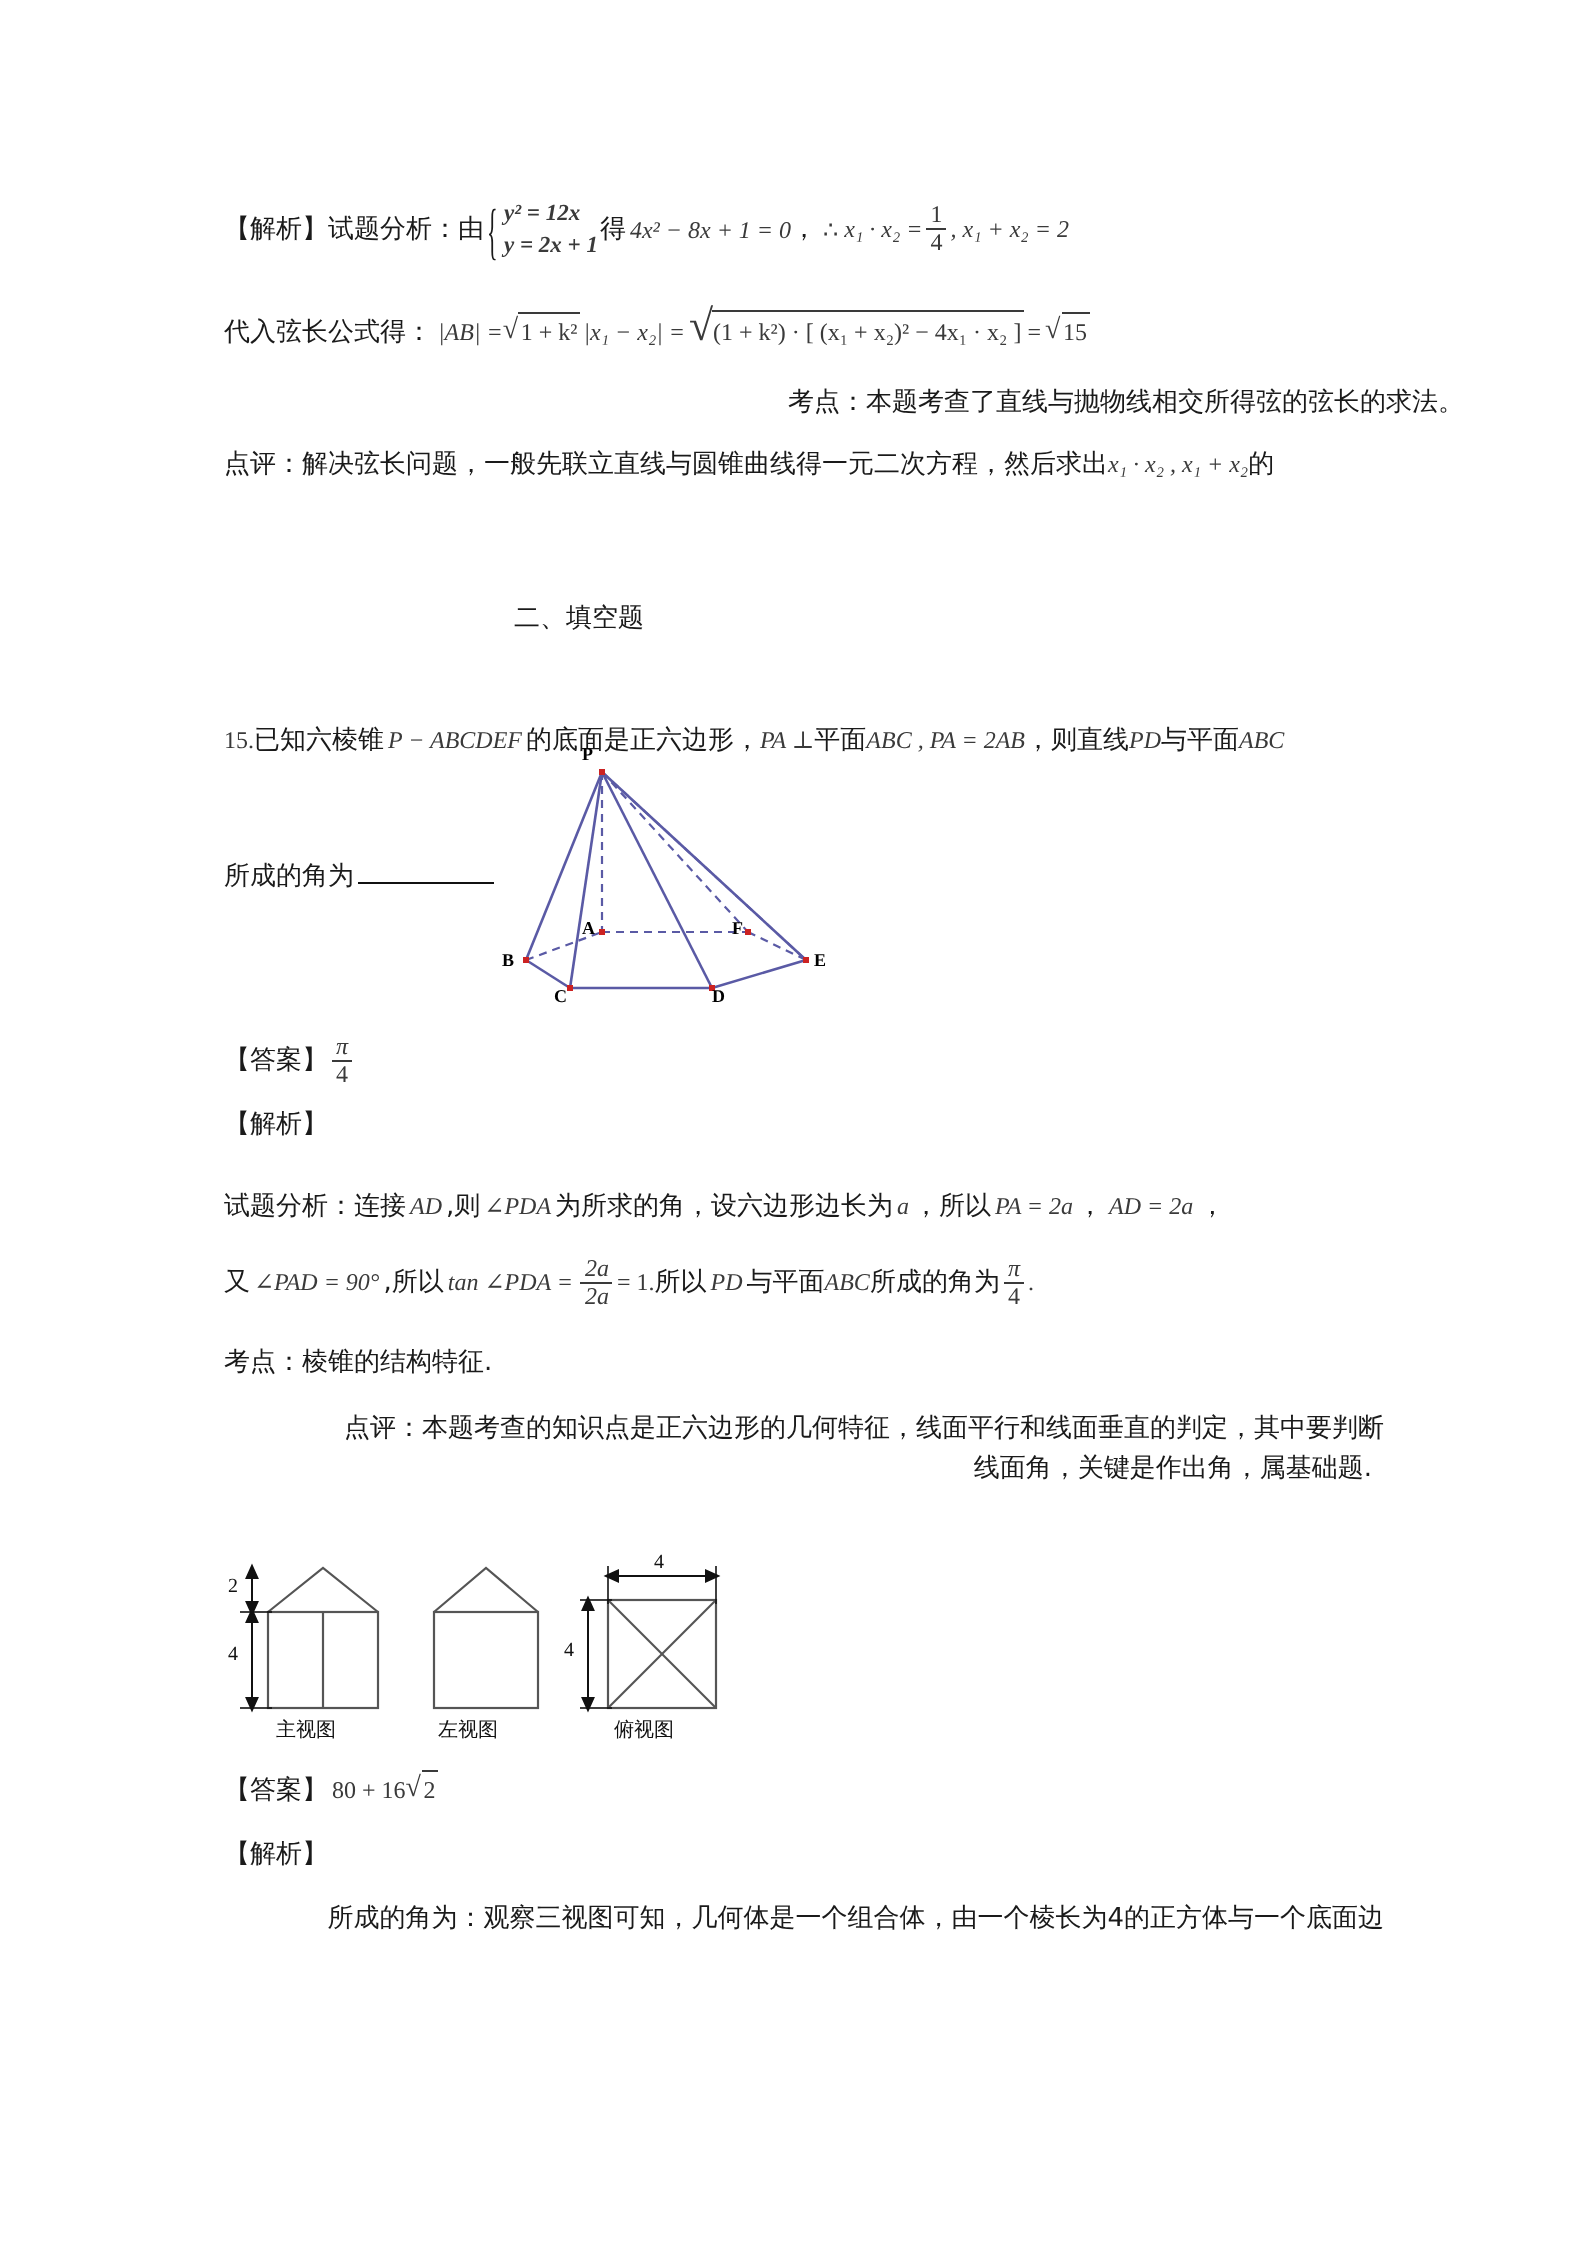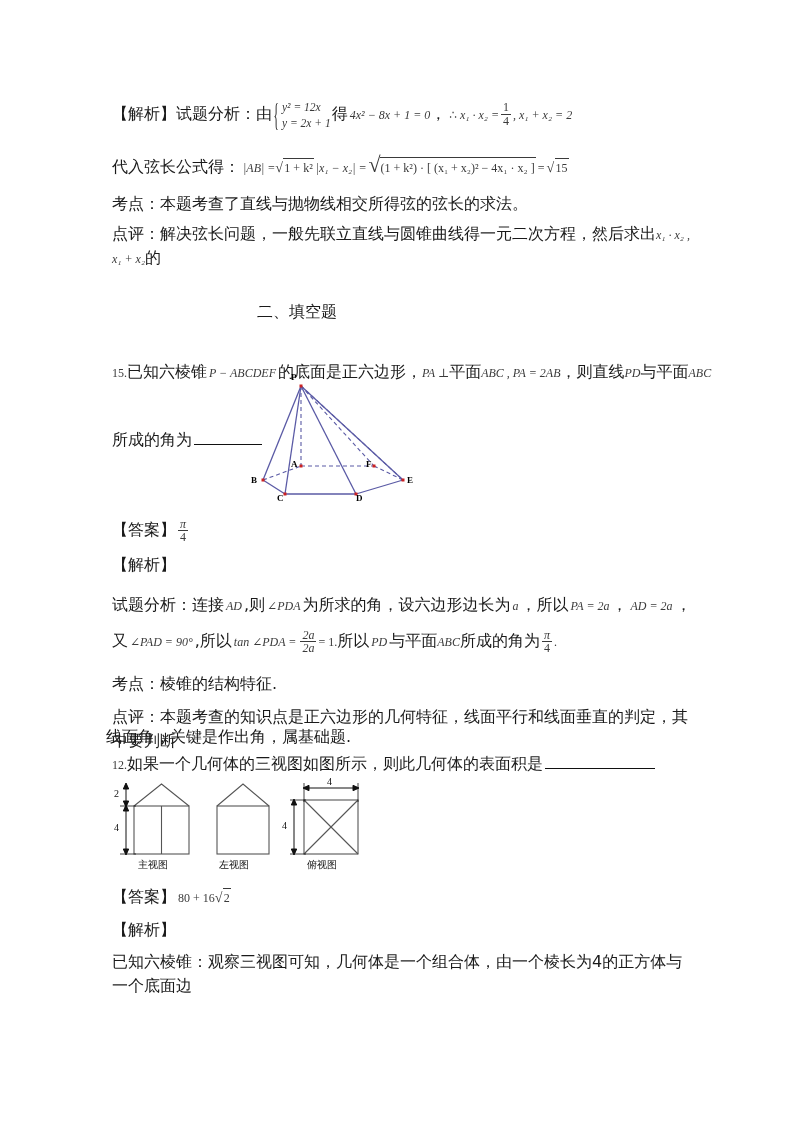--- a/index.html
+++ b/index.html
@@ -21,21 +21,21 @@
     left: 0; top: 0;
     width: 794px;
     height: 1123px;
   }
   .blk {
     position: absolute;
     font-size: 13.5px;
     line-height: 1.5;
     color: #1a1a1a;
   }
-  .cjk { font-family: "DejaVu Sans", "Liberation Sans", sans-serif; font-size: 16px; }
+  .cjk { font-family: "DejaVu Sans", "Liberation Sans", sans-serif; font-size: 13px; text-align: right; }
   .mi {
     font-family: "Liberation Serif", "DejaVu Serif", serif;
     font-style: italic;
     color: #3a3a3a;
     font-size: 12px;
   }
   .mn {
     font-family: "Liberation Serif", "DejaVu Serif", serif;
     font-style: normal;
     color: #3a3a3a;
@@ -99,21 +99,21 @@
   }
   .brace::before {
     content: "{";
     position: absolute;
     left: 0;
     top: 50%;
     transform: translateY(-50%) scaleY(2.4) scaleX(0.85);
     font-size: 13px;
     font-style: normal;
   }
-  .brace .row { display: block; line-height: 1.35; font-size: 11.5px; white-space: nowrap; }
+  .brace .row { display: block; line-height: 1.35; font-size: 11.5px; white-space: nowrap; font-weight: bold; }
   .scoretable {
     position: absolute;
     border-collapse: collapse;
   }
   .scoretable td {
     border: 1.3px solid #000;
     font-family: "DejaVu Sans", "Liberation Sans", sans-serif;
     font-size: 12px;
     text-align: center;
     color: #111;
@@ -224,23 +224,20 @@
 
   <div class="blk" style="left:112px; top:629px; width:620px;">
     <span class="cjk">又</span><span class="mi" style="margin:0 2px;">∠PAD = 90°</span><span class="cjk">,所以</span><span class="mi" style="margin:0 2px;">tan ∠PDA =</span><span class="frac"><span class="num mi">2a</span><span class="den mi">2a</span></span><span class="mn">= 1.</span><span class="cjk">所以</span><span class="mi" style="margin:0 2px;">PD</span><span class="cjk">与平面</span><span class="mi">ABC</span><span class="cjk">所成的角为</span><span class="frac"><span class="num mi">π</span><span class="den mn">4</span></span><span class="mn">.</span>
   </div>
 
   <div class="blk cjk" style="left:112px; top:672px;">考点：棱锥的结构特征.</div>
 
   <div class="blk cjk" style="left:112px; top:705px; width:580px;">点评：本题考查的知识点是正六边形的几何特征，线面平行和线面垂直的判定，其中要判断</div>
   <div class="blk cjk" style="left:106px; top:725px; width:580px;">线面角，关键是作出角，属基础题.</div>
 
-  <div class="blk" style="left:112px; top:752px; width:620px;">
-    <span class="mn">12.</span><span class="cjk">如果一个几何体的三视图如图所示，则此几何体的表面积是</span><span class="blankline" style="width:110px; height:12px; margin-left:2px;"></span>
-  </div>
 
   <div class="figwrap" style="left:112px; top:780px;">
     <svg width="280" height="78" viewBox="0 0 280 78">
 
       <g stroke="#555555" stroke-width="1.1" fill="none">
         <rect x="22" y="26" width="55" height="48"></rect>
         <polyline points="22,26 49.5,4 77,26"></polyline>
         <line x1="49.5" y1="26" x2="49.5" y2="74"></line>
       </g>
 
@@ -287,15 +284,15 @@
     <div class="viewcap" style="left:107px; top:78px; width:48px;">左视图</div>
     <div class="viewcap" style="left:195px; top:78px; width:48px;">俯视图</div>
   </div>
 
   <div class="blk" style="left:112px; top:885px;">
     <span class="cjk">【答案】</span><span class="mn" style="margin-left:2px;">80 + 16</span><span class="radic mn"><span class="bar">2</span></span>
   </div>
 
   <div class="blk cjk" style="left:112px; top:918px;">【解析】</div>
 
-  <div class="blk cjk" style="left:112px; top:950px; width:580px;">已知六棱锥：观察三视图可知，几何体是一个组合体，由一个棱长为4的正方体与一个底面边</div>
+  <div class="blk cjk" style="left:112px; top:950px; width:580px;">所成的角为：观察三视图可知，几何体是一个组合体，由一个棱长为4的正方体与一个底面边</div>
 
 </div>
 
 </body></html>

